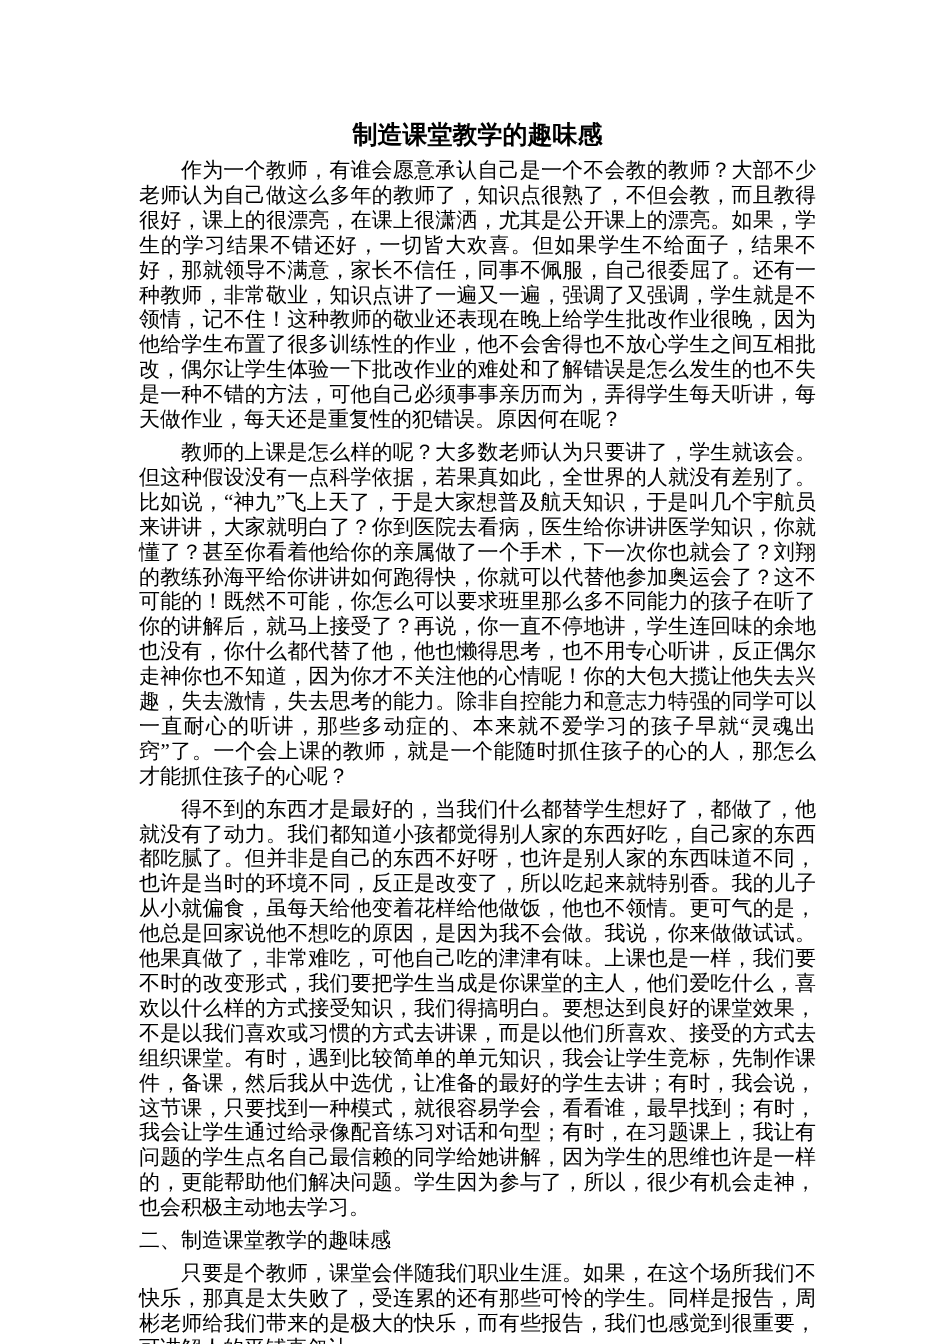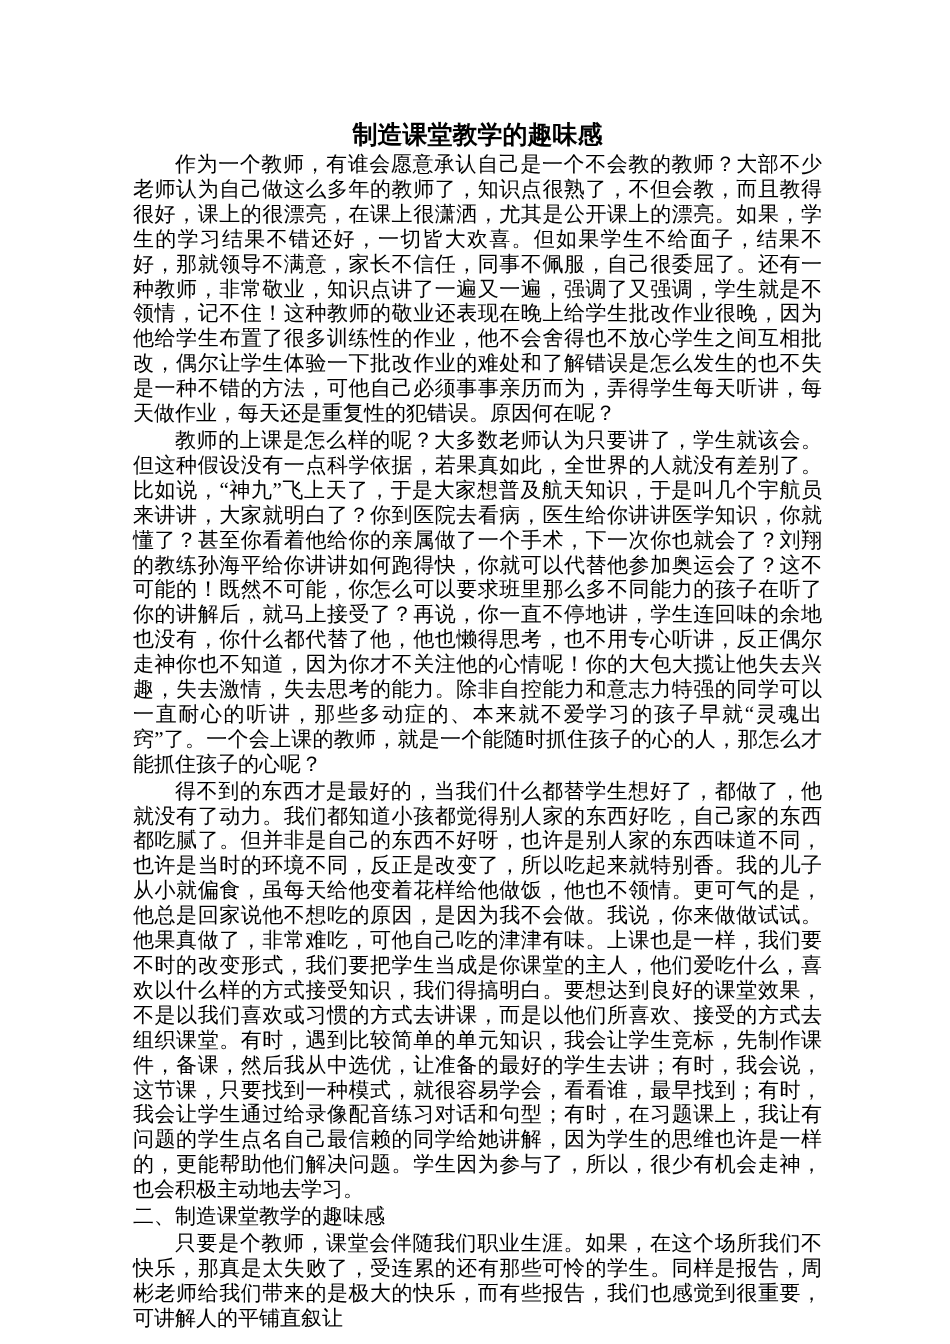--- a/index.html
+++ b/index.html
@@ -23,21 +23,21 @@
   }
   .doc-title {
     margin: 0;
     font-size: 25px;
     font-weight: 700;
     text-align: center;
     line-height: 31px;
     white-space: nowrap;
   }
   .para {
-    margin: 2px;
+    margin: 8px;
     font-size: 21px;
     line-height: 24.9px;
     text-align: justify;
     text-justify: inter-ideograph;
     word-break: break-all;
   }
   .body-para {
     text-indent: 2em;
   }
   .heading .prefix {

